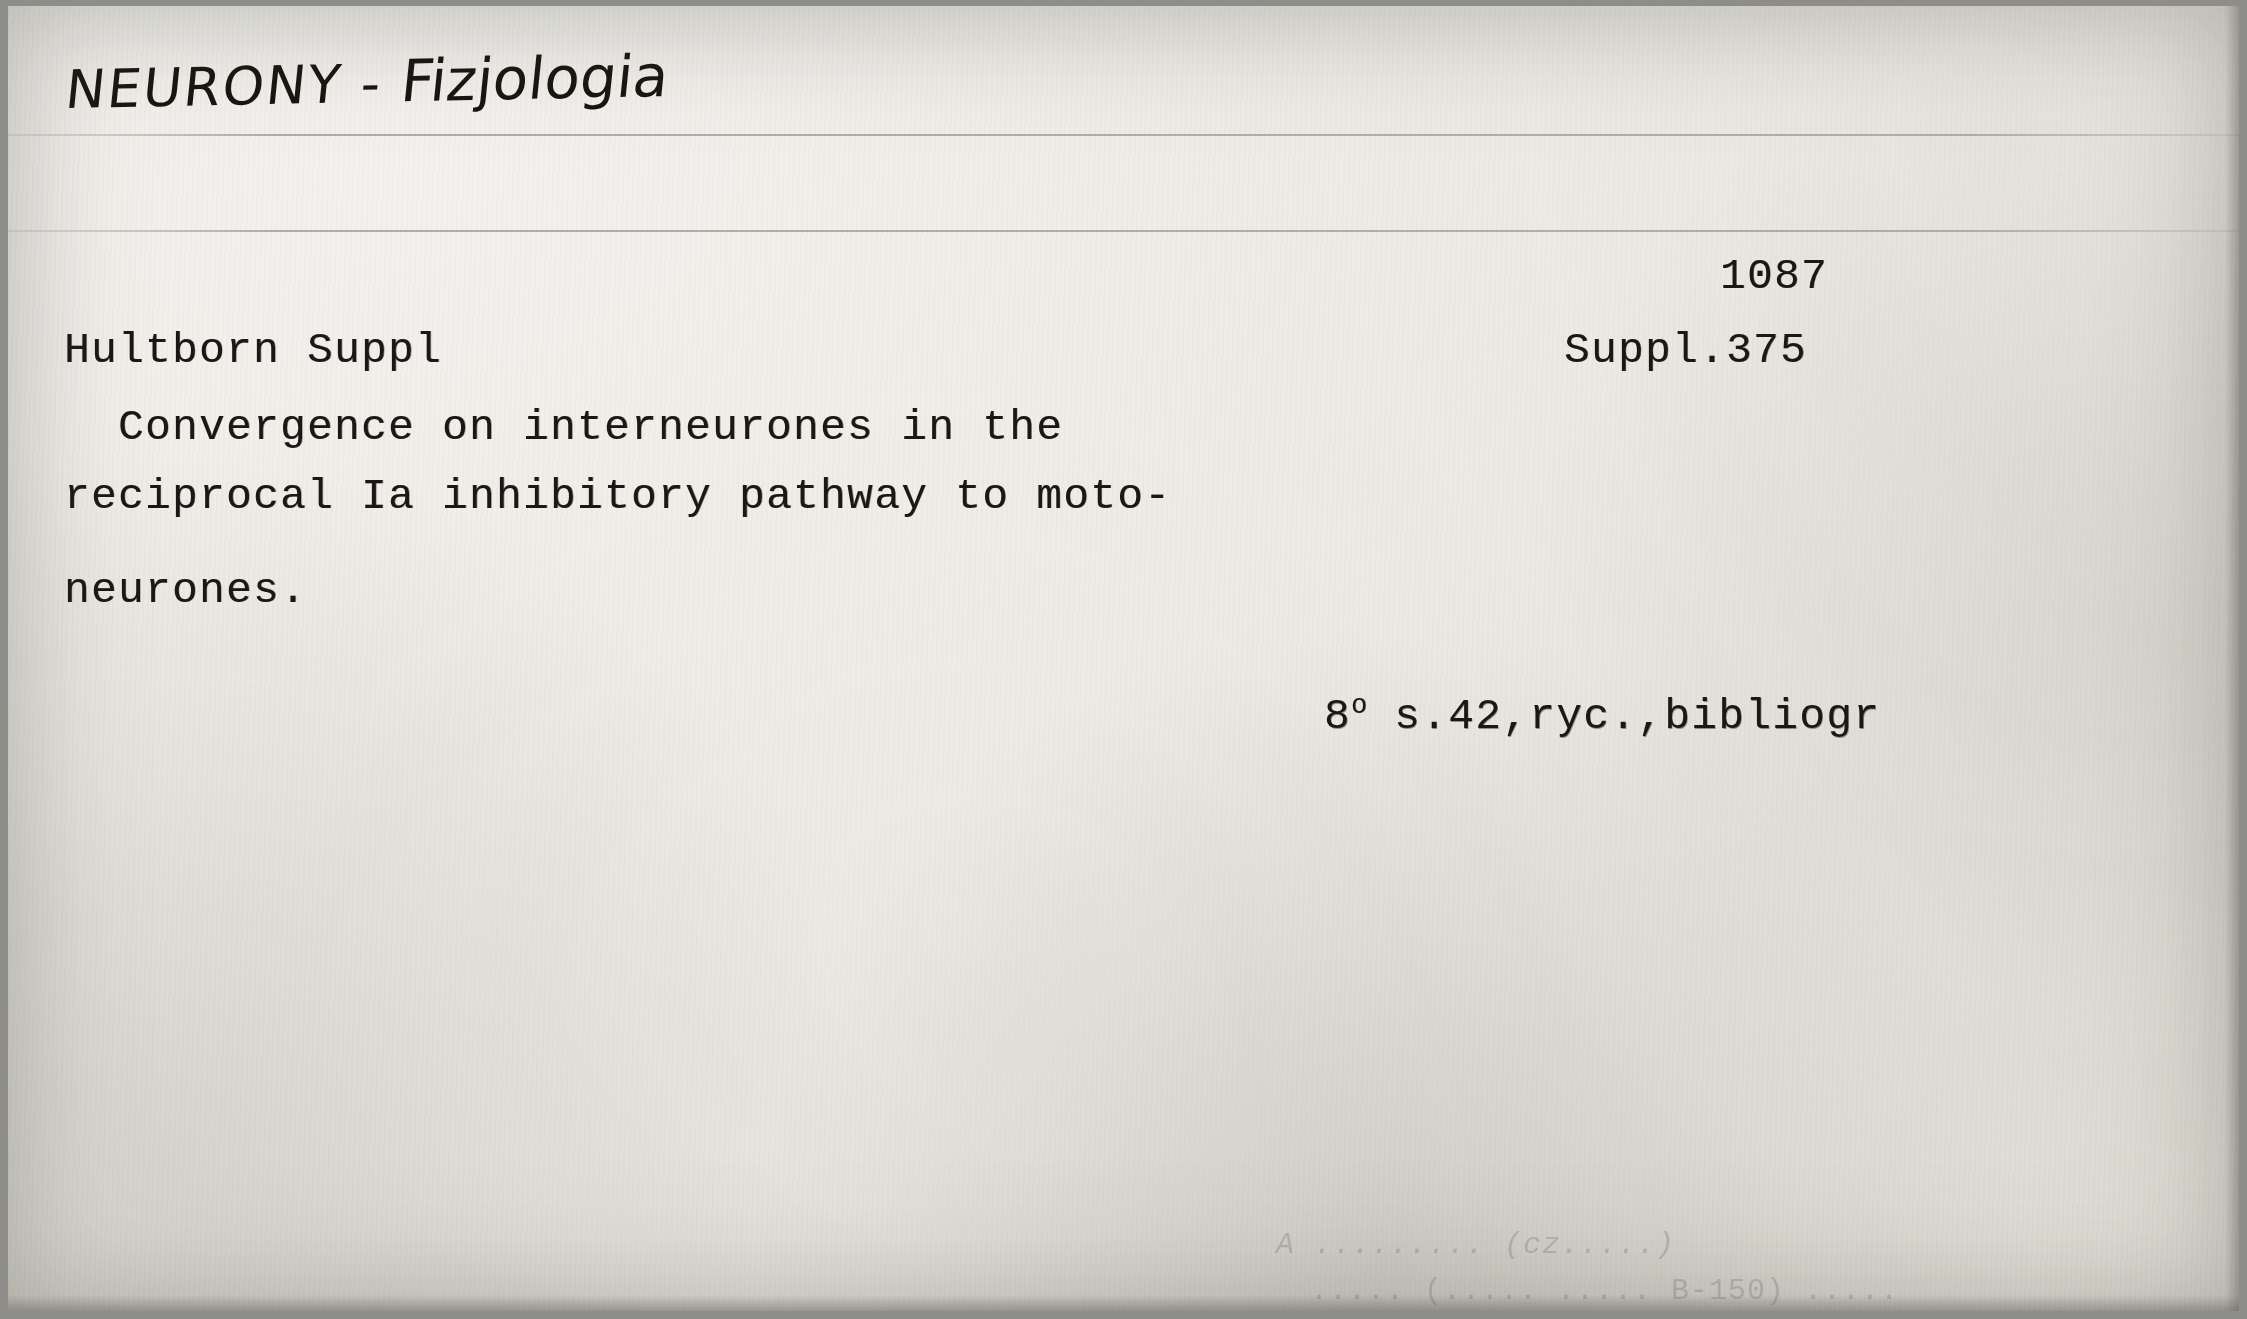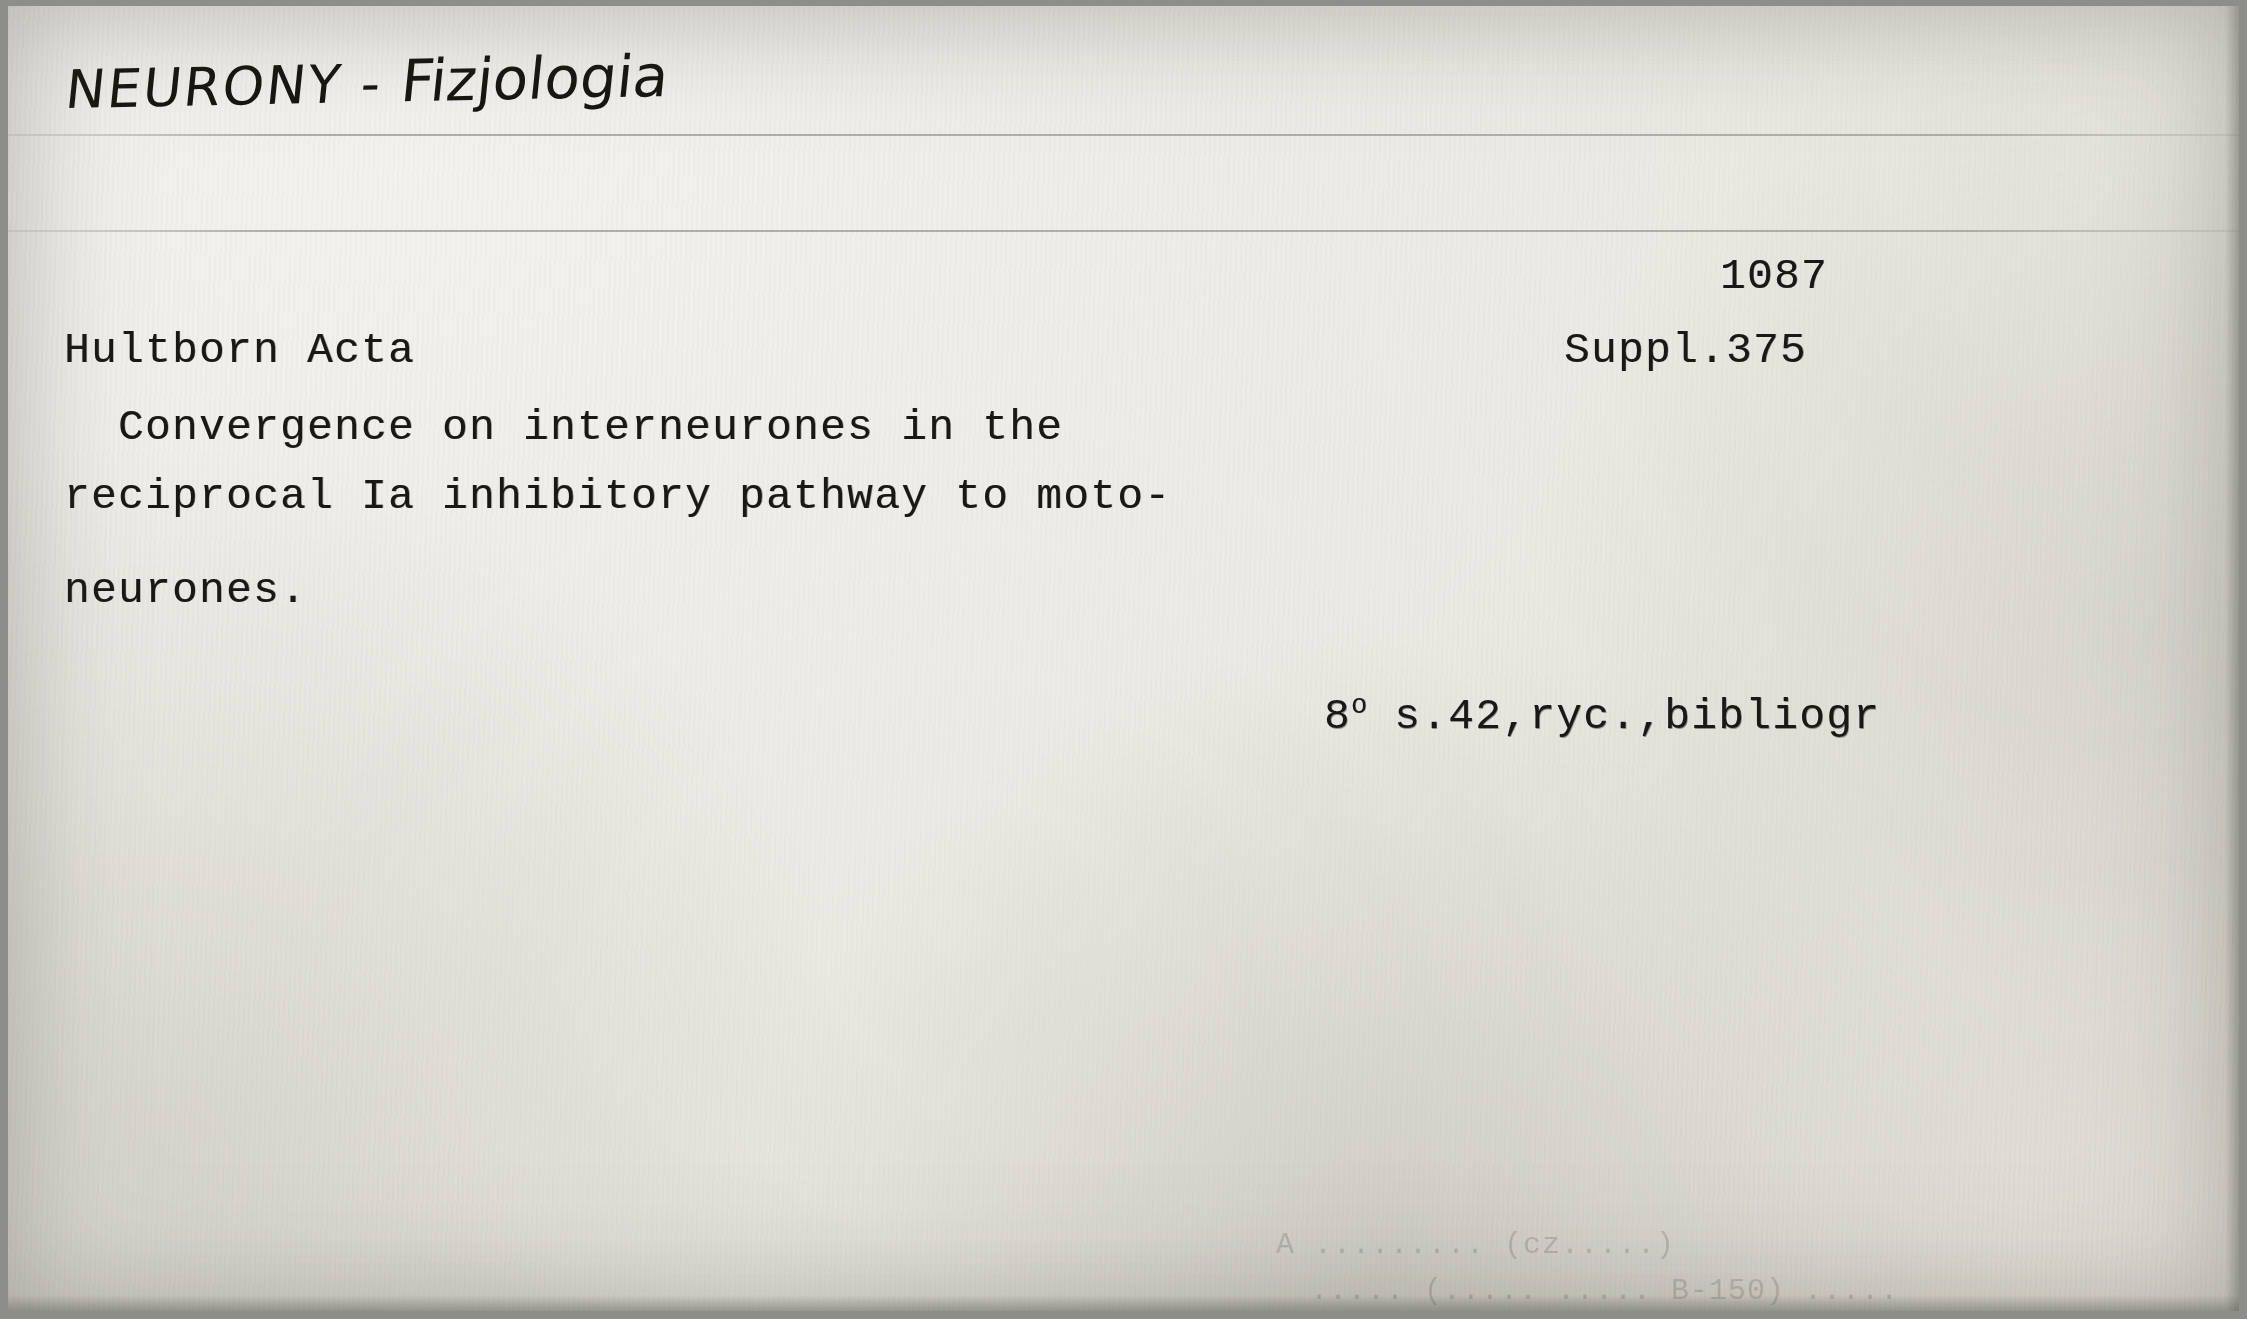--- a/index.html
+++ b/index.html
@@ -107,21 +107,21 @@
 
   
   .ghost {
     position: absolute;
     font-family: "Liberation Mono", "DejaVu Sans Mono", monospace;
     font-size: 30px;
     color: rgba(60,58,52,0.20);
     white-space: pre;
     letter-spacing: 1px;
   }
-  .ghost-1 { left: 1268px; top: 1222px; }
+  .ghost-1 { left: 1268px; top: 1222px; font-style: italic; }
   .ghost-2 { left: 1302px; top: 1268px; }
 
   
   .edge-right {
     position: absolute;
     right: 0; top: 0;
     width: 14px; height: 100%;
     background: linear-gradient(90deg, rgba(90,88,80,0) 0%, rgba(80,78,70,0.35) 100%);
   }
   .edge-bottom {
@@ -142,21 +142,21 @@
   <div class="rule rule-mid"></div>
 
   <div class="handwritten">
     <span>NEURONY</span>
     <span>-</span>
     <span class="hw-part2">Fizjologia</span>
   </div>
 
   <div class="typed num-1087">1087</div>
 
-  <div class="typed author">Hultborn Acta</div>
+  <div class="typed author">Hultborn Suppl</div>
 
   <div class="typed suppl">Suppl.375</div>
 
   <div class="typed line-1">  Convergence on interneurones in the</div>
   <div class="typed line-2">reciprocal Ia inhibitory pathway to moto-</div>
   <div class="typed line-3">neurones.</div>
 
 
   <div class="typed phys-desc">
     <span>8</span><span class="sup">o</span><span> s.42,ryc.,bibliogr</span>

